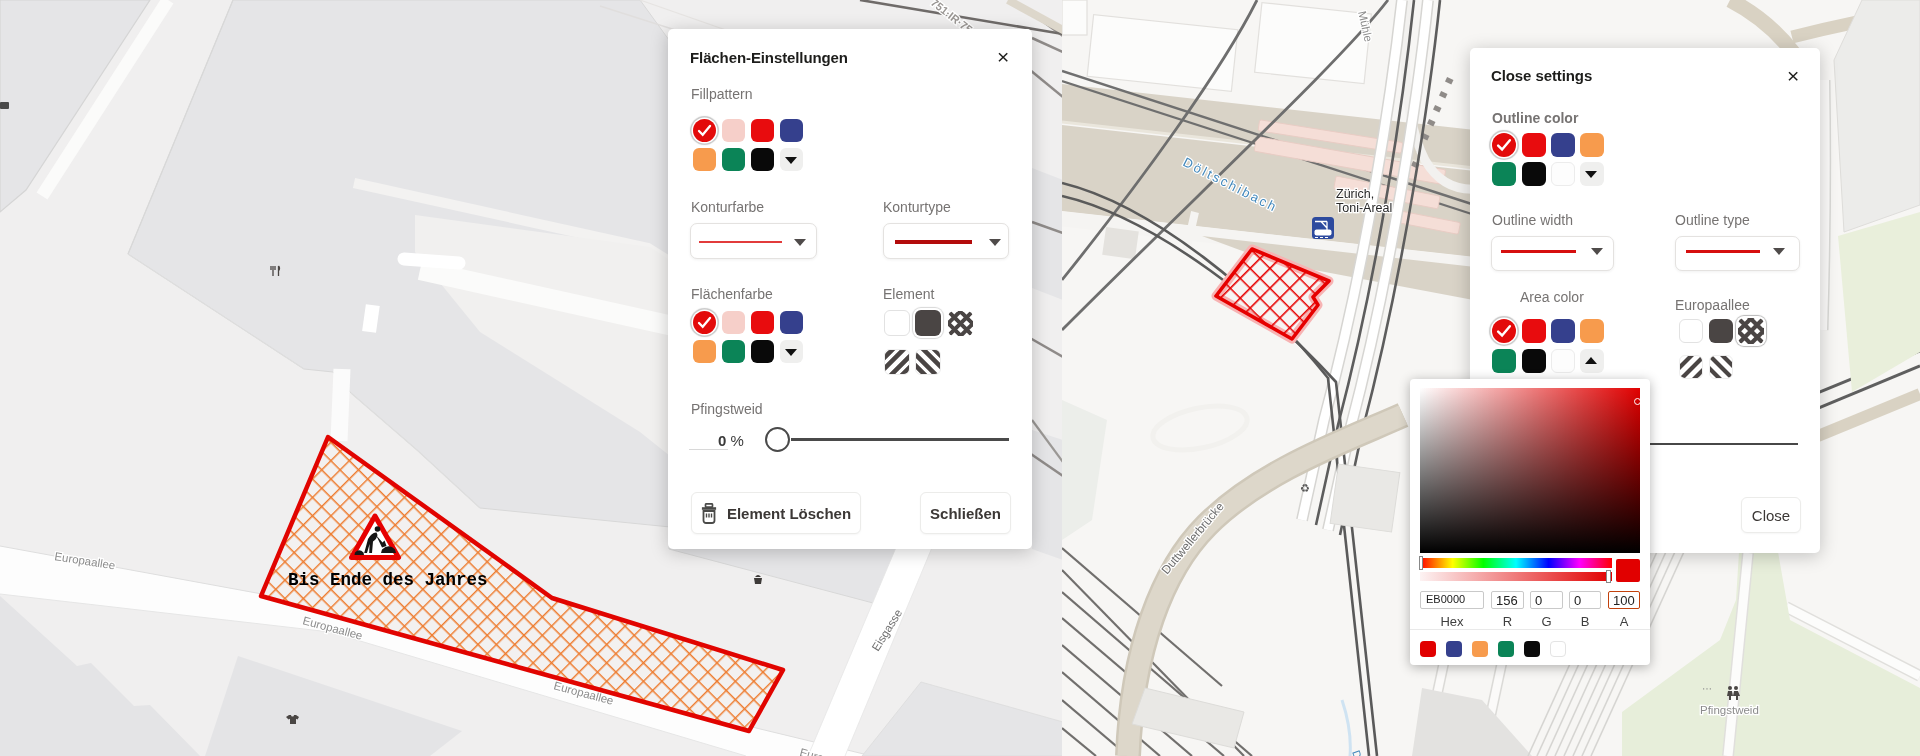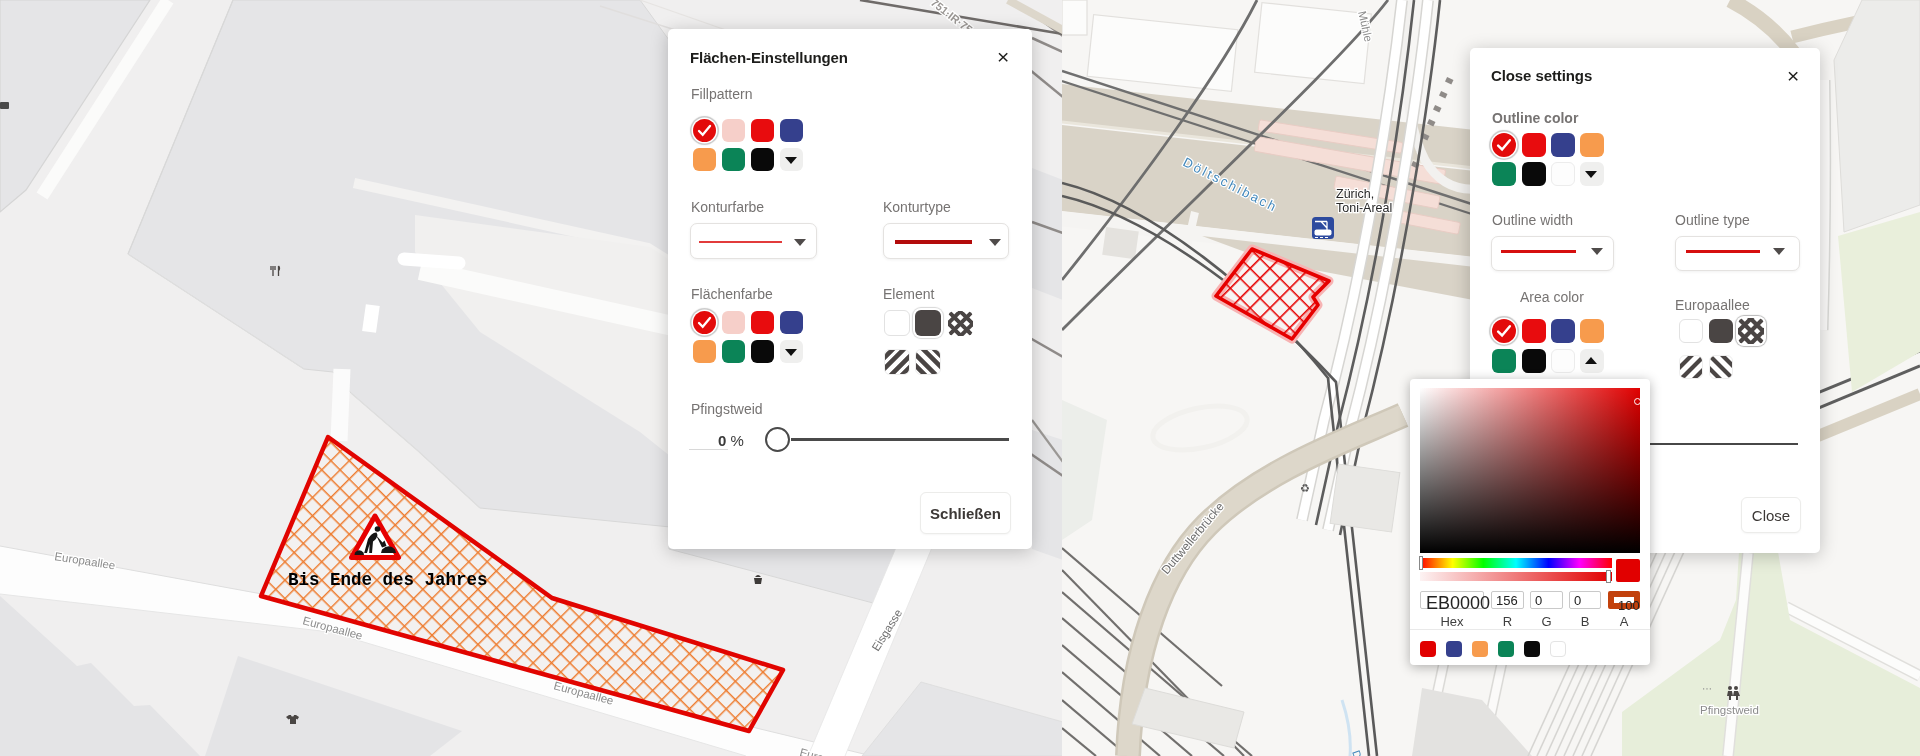--- a/index.html
+++ b/index.html
@@ -396,20 +396,29 @@
   <div class="lbl" style="left:23px;top:372px;">Pfingstweid</div>
 
   <div style="position:absolute;left:50px;top:403px;font-size:15px;font-weight:700;color:#3a3a3a;">0<span style="font-weight:400;color:#3a3a3a;"> %</span></div>
 
   <div style="position:absolute;left:21px;top:420px;width:39px;height:1px;background:#d8d8d8;"></div>
 
   <div style="position:absolute;left:97px;top:398px;width:25px;height:25px;border-radius:50%;border:2.6px solid #4a4a4a;background:#fff;box-sizing:border-box;"></div>
 
   <div style="position:absolute;left:123px;top:409.3px;width:218px;height:2.5px;background:#4a4a4a;"></div>
 
+  <div class="btn" style="left:23px;top:463px;width:168px;height:40px;">
+    <svg width="16" height="21" viewBox="0 0 16 21" style="margin-right:10px;">
+      <rect x="4.5" y="0.8" width="7" height="3.4" rx="1" fill="none" stroke="#4a4a48" stroke-width="1.7"></rect>
+      <rect x="0.9" y="4.2" width="14.2" height="2.6" fill="#4a4a48"></rect>
+      <path d="M2.5 8 h11 v9.5 a2.5 2.5 0 0 1 -2.5 2.5 h-6 a2.5 2.5 0 0 1 -2.5 -2.5 z" fill="none" stroke="#4a4a48" stroke-width="1.8"></path>
+      <path d="M5.5 10.5 v4 M8 10.5 v4 M10.5 10.5 v4" stroke="#4a4a48" stroke-width="1.4"></path>
+    </svg>
+    <span>Element Löschen</span>
+  </div>
 
   <div class="btn" style="left:252px;top:463px;width:89px;height:40px;">Schließen</div>
 </div>
 
 <div class="dlg" style="left:1470px;top:48px;width:350px;height:505px;">
 
   <div class="ttl" style="left:21px;top:19px;">Close settings</div>
 
   <div class="x" style="left:317px;top:17px;font-size:21px;">×</div>
 
@@ -509,29 +518,29 @@
   <div style="position:absolute;left:10px;top:179px;width:192px;height:10px;background:linear-gradient(to right,#f00 0%,#ff0 17%,#0f0 33%,#0ff 50%,#00f 67%,#f0f 83%,#f00 100%);"></div>
 
   <div style="position:absolute;left:9px;top:177px;width:4px;height:14px;background:#fff;border:1px solid #888;box-sizing:border-box;"></div>
 
   <div style="position:absolute;left:10px;top:193px;width:192px;height:9px;background:linear-gradient(to right,#fdf3f3,#e10000);"></div>
 
   <div style="position:absolute;left:196px;top:191px;width:4.5px;height:13px;background:#fff;border:1px solid #888;box-sizing:border-box;"></div>
 
   <div style="position:absolute;left:206px;top:180px;width:24px;height:23px;border-radius:2px;background:#e10000;"></div>
 
-  <div style="position:absolute;left:10px;top:212px;width:64px;height:18px;border:1px solid #c9c9c9;border-radius:2px;box-sizing:border-box;font-size:18px;color:#222;padding:1px 0 0 5px;">EB0000</div>
+  <div style="position:absolute;left:10px;top:212px;width:64px;height:18px;border:1px solid #c9c9c9;border-radius:2px;box-sizing:border-box;font-size:11px;color:#222;padding:1px 0 0 5px;">EB0000</div>
 
   <div style="position:absolute;left:81px;top:212px;width:33px;height:18px;border:1px solid #c9c9c9;border-radius:2px;box-sizing:border-box;font-size:13px;color:#222;padding:1px 0 0 4px;">156</div>
 
   <div style="position:absolute;left:120px;top:212px;width:33px;height:18px;border:1px solid #c9c9c9;border-radius:2px;box-sizing:border-box;font-size:13px;color:#222;padding:1px 0 0 4px;">0</div>
 
   <div style="position:absolute;left:159px;top:212px;width:32px;height:18px;border:1px solid #c9c9c9;border-radius:2px;box-sizing:border-box;font-size:13px;color:#222;padding:1px 0 0 4px;">0</div>
 
-  <div style="position:absolute;left:198px;top:212px;width:32px;height:18px;border:6px solid #c2410c;border-radius:2px;box-sizing:border-box;font-size:13px;color:#222;padding:1px 0 0 4px;">100</div>
+  <div style="position:absolute;left:198px;top:212px;width:32px;height:18px;border:1px solid #c2410c;border-radius:2px;box-sizing:border-box;font-size:13px;color:#222;padding:1px 0 0 4px;">100</div>
 
   <div style="position:absolute;left:10px;top:235px;width:64px;text-align:center;font-size:13px;color:#3f3f3f;">Hex</div>
 
   <div style="position:absolute;left:81px;top:235px;width:33px;text-align:center;font-size:13px;color:#3f3f3f;">R</div>
 
   <div style="position:absolute;left:120px;top:235px;width:33px;text-align:center;font-size:13px;color:#3f3f3f;">G</div>
 
   <div style="position:absolute;left:159px;top:235px;width:32px;text-align:center;font-size:13px;color:#3f3f3f;">B</div>
 
   <div style="position:absolute;left:198px;top:235px;width:32px;text-align:center;font-size:13px;color:#3f3f3f;">A</div>

